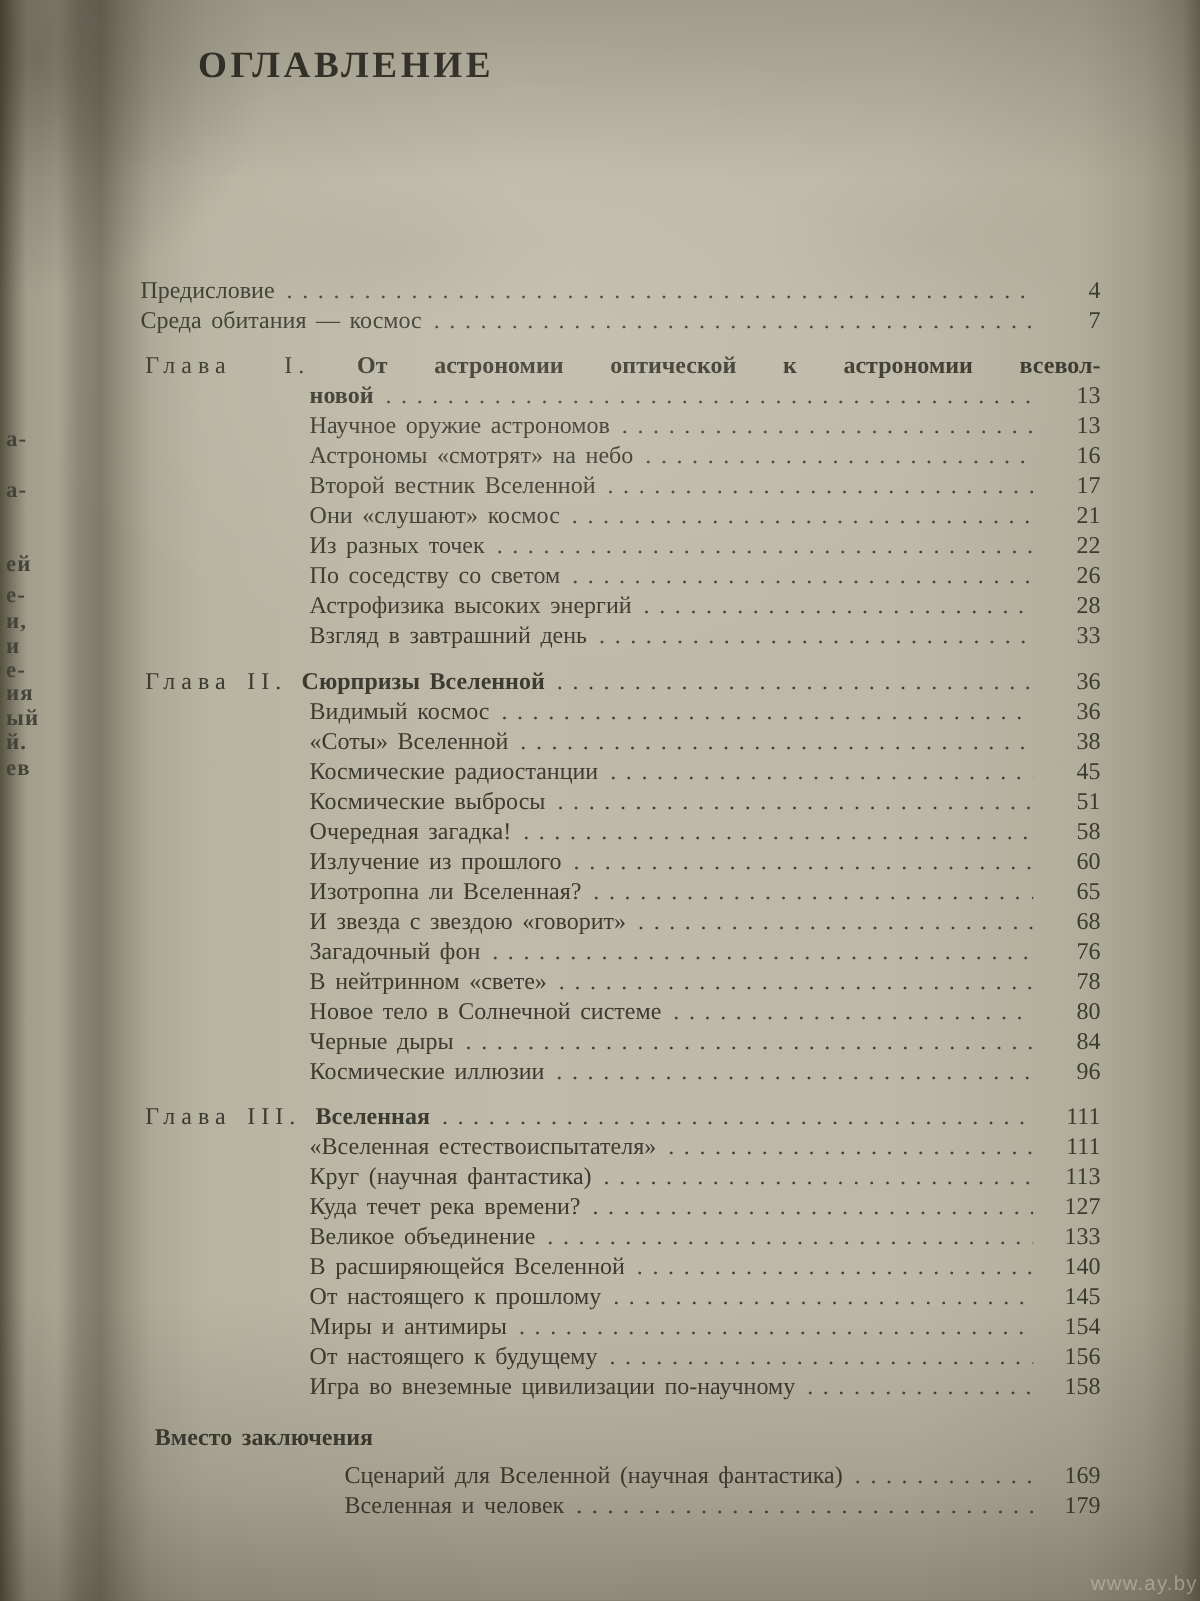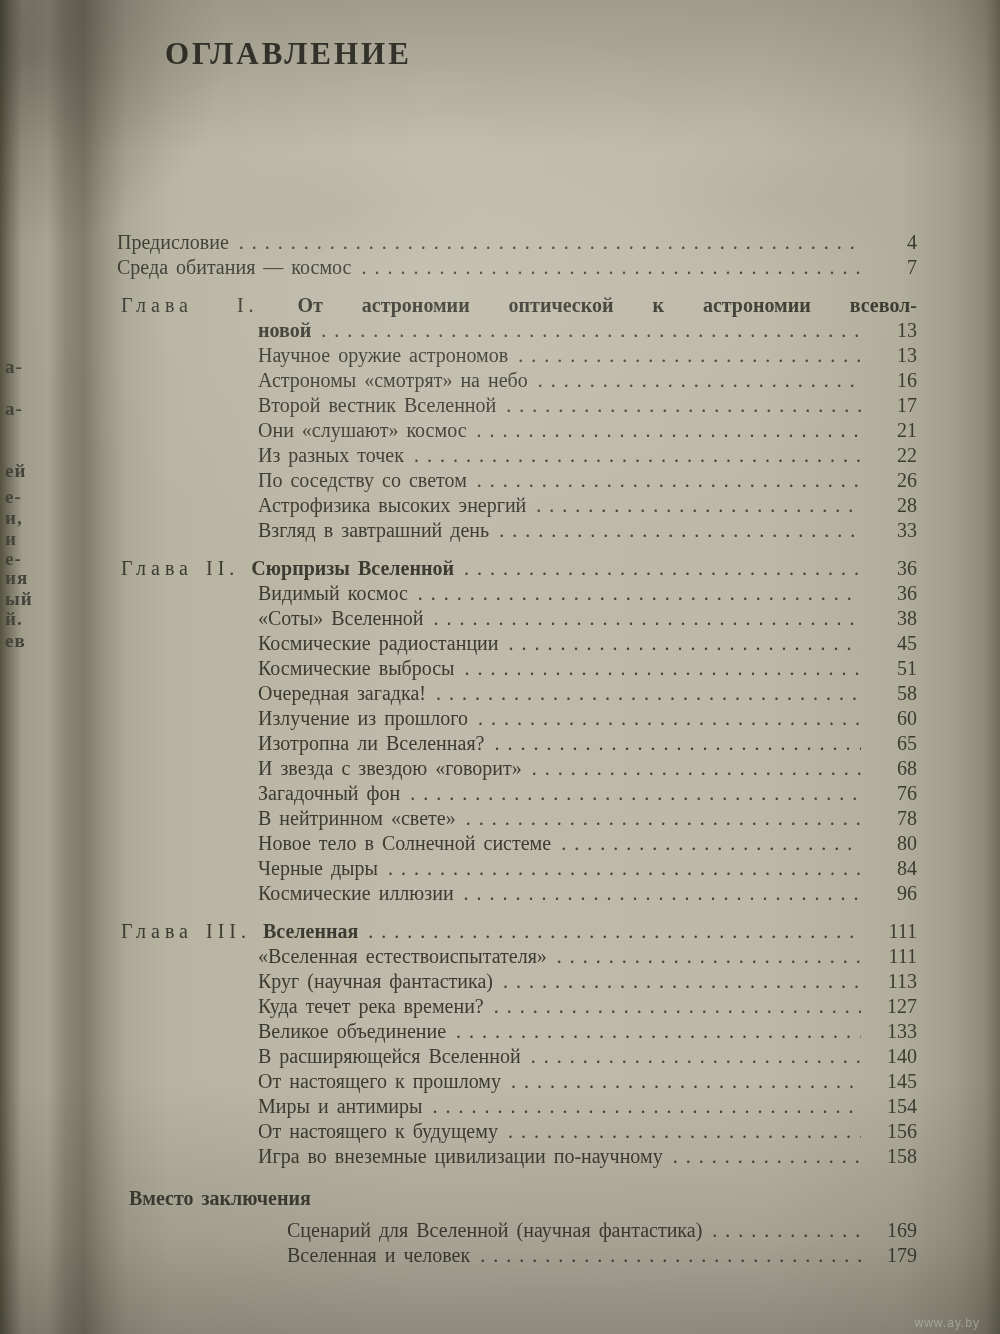--- a/index.html
+++ b/index.html
@@ -58,23 +58,23 @@
   .chapter .prefix{letter-spacing:5px;white-space:nowrap;}
   .chapter .ctitle{font-weight:bold;}
   .chline1{text-align:justify;text-align-last:justify;margin-left:6px;}
   .chline2{display:flex;align-items:baseline;padding-left:143px;}
   .chflex{display:flex;align-items:baseline;margin-left:6px;}
   .chflex .gap{width:12px;flex:none;}
   .row.heading{margin-top:17px;margin-left:14px;font-weight:bold;}
   .row.heading + .row.sub2{margin-top:7px;}
 
   .watermark{
-    position:absolute;right:20px;bottom:4px;
+    position:absolute;right:2px;bottom:4px;
     font-family:"Liberation Sans",sans-serif;
-    font-size:12px;color:rgba(215,215,200,0.45);letter-spacing:1px;
+    font-size:17px;color:rgba(215,215,200,0.45);letter-spacing:1px;
   }
 </style>
 </head>
 <body>
 
 <div class="photo"></div>
 <div class="stain1"></div>
 <div class="stain2"></div>
 
 <div id="edge-frags">

